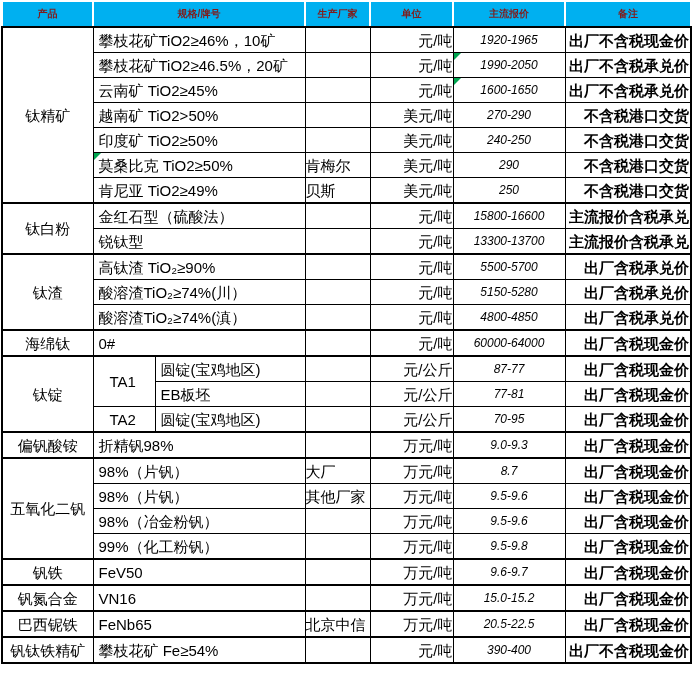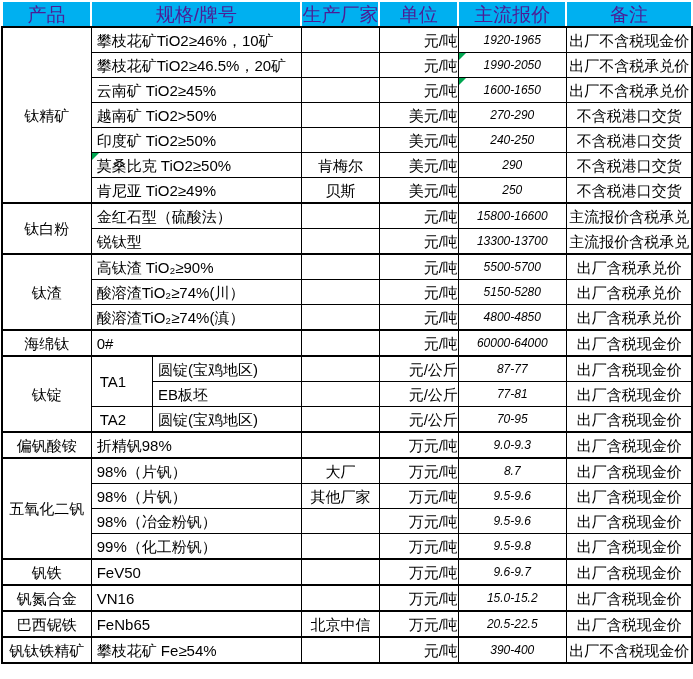--- a/index.html
+++ b/index.html
@@ -8,32 +8,32 @@
     font-family:"Liberation Sans","DejaVu Sans",sans-serif;
     color:#000;
   }
   table{
     border-collapse:collapse;table-layout:fixed;
     border:2px solid #000;margin-left:1px;
   }
   td,th{height:24px;padding:0;overflow:hidden;white-space:nowrap;line-height:1;vertical-align:middle;}
   td{border:1px solid #000;font-size:15px;position:relative;background:#fff;}
   th{
-    background:#00B0F0;color:#4c1d95;font-weight:normal;font-size:19px;
+    background:#00B0F0;color:#7f1d1d;font-weight:bold;font-size:10px;
     border-left:2px solid #fff;border-right:2px solid #fff;
     border-top:2px solid #fff;border-bottom:2px solid #000;
   }
   tr.gs td{border-top:2px solid #000;}
   .c-prod{text-align:center;}
   .c-spec{text-align:left;padding:0 2px 0 5px;}
-  .c-grade{text-align:left;padding-left:8px;}
-  .c-mfr{text-align:center;}
+  .c-grade{text-align:left;padding-left:16px;}
+  .c-mfr{}
   .c-unit{text-align:right;}
   .c-price{text-align:center;font-size:12px;font-style:italic;}
-  .c-note{text-align:center;padding:0 1px 0 2px;}
+  .c-note{text-align:right;padding:0 1px 0 2px;font-weight:bold;}
   .marker{
     position:absolute;top:0;left:0;width:0;height:0;display:block;
     border-top:7px solid #00A650;border-right:7px solid transparent;
   }
 </style>
 </head>
 <body>
 
 <table>
   <colgroup>

